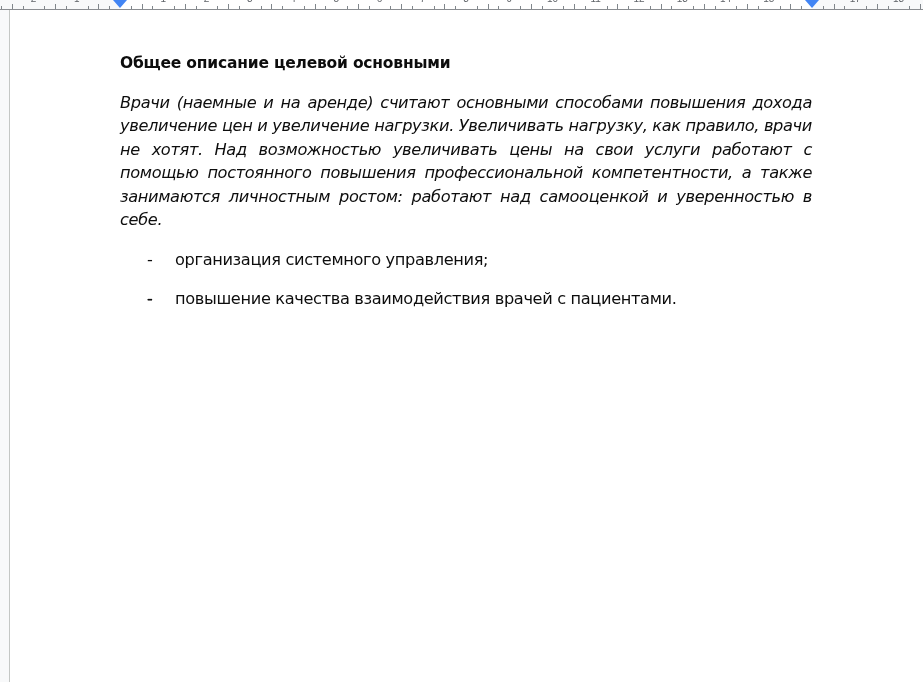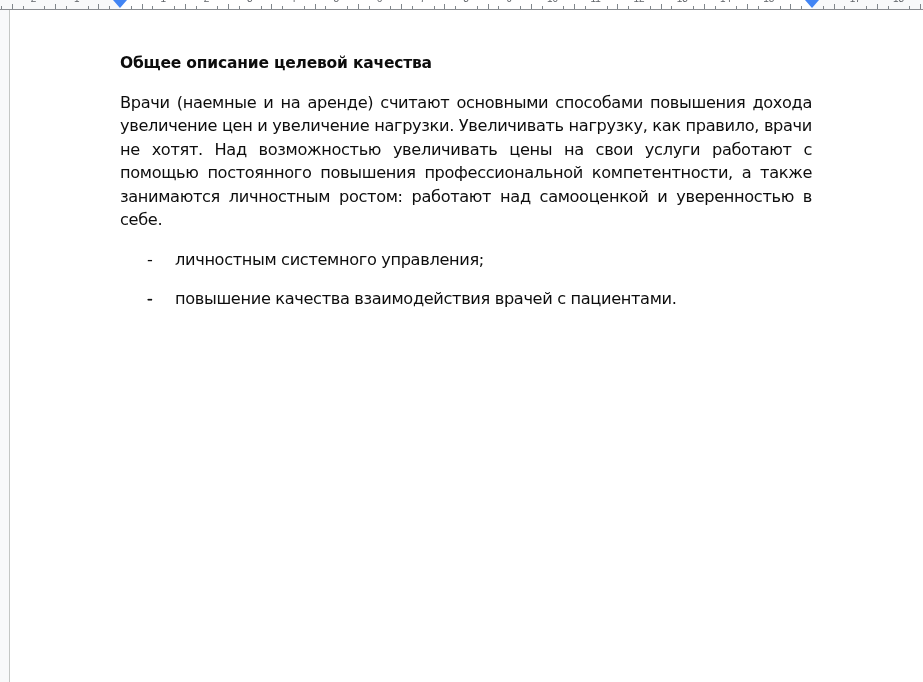--- a/index.html
+++ b/index.html
@@ -38,21 +38,21 @@
     .content {
       position: absolute; left: 110px; top: 42px; width: 692px;
       color: #0d0d0d; font-size: 16.2px; line-height: 23.5px;
       font-family: "DejaVu Sans", sans-serif;
       letter-spacing: -0.35px;
     }
     .content p { margin: 0; }
     .h-bold { font-weight: bold; font-size: 15.5px; letter-spacing: -0.2px; }
     .h-italic { font-style: italic; margin-top: 16px !important; }
     .plain { margin-top: 15px !important; }
-    .just { text-align: justify; margin-top: 15px !important; }
+    .just { text-align: justify; margin-top: 15px !important; font-style: italic; }
     ul.dash { list-style: none; margin: 16px 0 0 0; padding: 0; }
     ul.dash li { position: relative; padding-left: 55px; margin-bottom: 16px; }
     ul.dash li .bullet { position: absolute; left: 27px; top: 0; }
   </style>
 </head>
 <body>
 
 <div class="ruler">
   <div class="active"></div>
   <div id="ruler-ticks">
@@ -164,22 +164,22 @@
       <span class="num" style="left: 898.5px;">18</span>
     </div>
   <div class="marker" style="left:120px"></div>
   <div class="marker" style="left:812px"></div>
 </div>
 
 <div class="left-gutter"></div>
 
 <div class="page">
   <div class="content">
-    <p class="h-bold">Общее описание целевой качества</p>
+    <p class="h-bold">Общее описание целевой основными</p>
     <p class="just">Врачи (наемные и на аренде) считают основными способами повышения дохода увеличение цен и увеличение нагрузки. Увеличивать нагрузку, как правило, врачи не хотят. Над возможностью увеличивать цены на свои услуги работают с помощью постоянного повышения профессиональной компетентности, а также занимаются личностным ростом: работают над самооценкой и уверенностью в себе.</p>
     <ul class="dash">
-      <li><span class="bullet">-</span><span>личностным системного управления;</span></li>
+      <li><span class="bullet">-</span><span>организация системного управления;</span></li>
       <li><span class="bullet">-</span></li>
       <li><span class="bullet">-</span></li>
       <li><span class="bullet">-</span><span>повышение качества взаимодействия врачей с пациентами.</span></li>
     </ul>
   </div>
 </div>
 
 </body></html>

